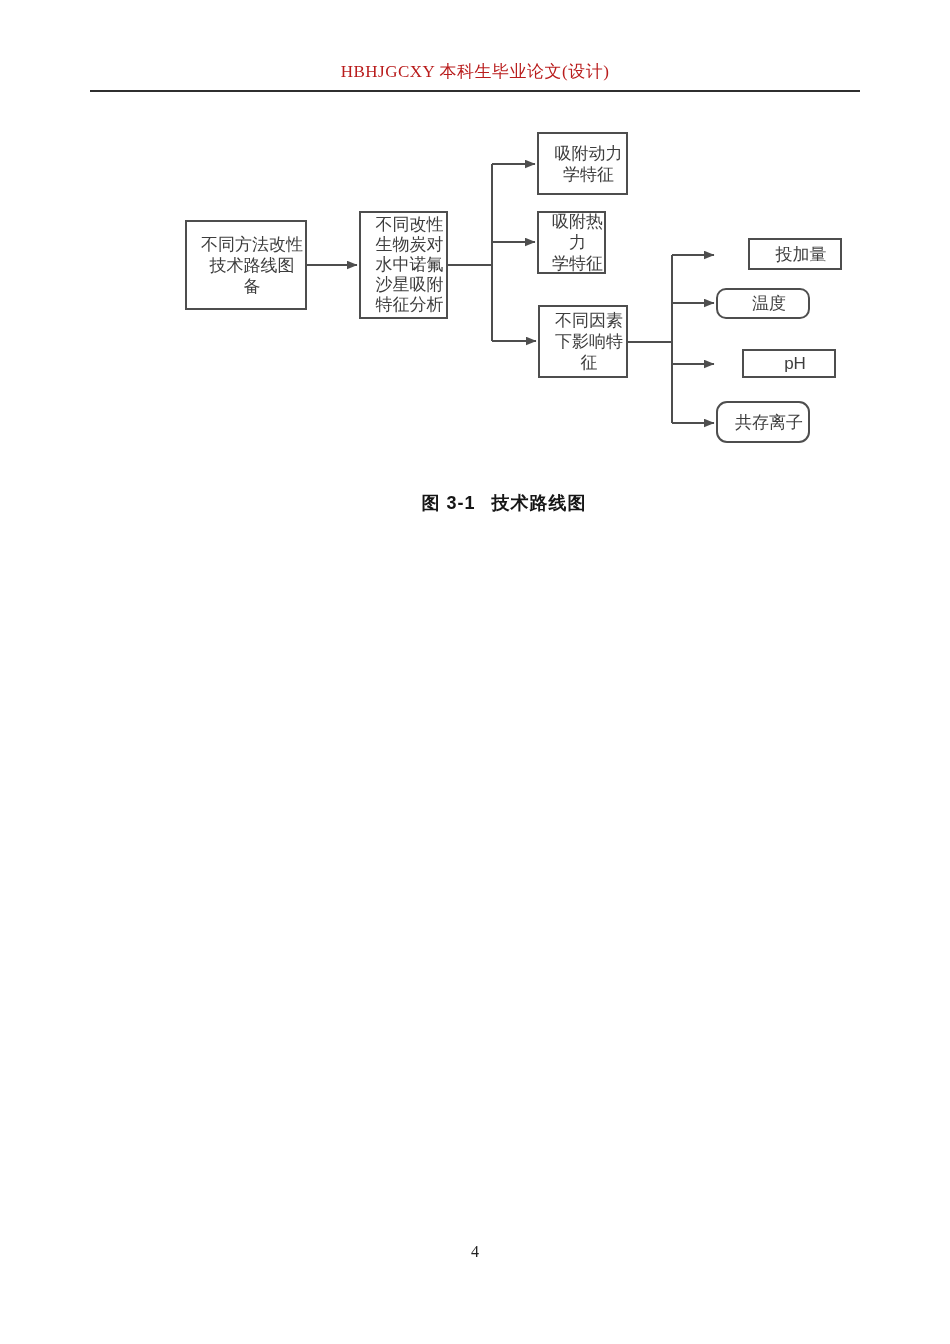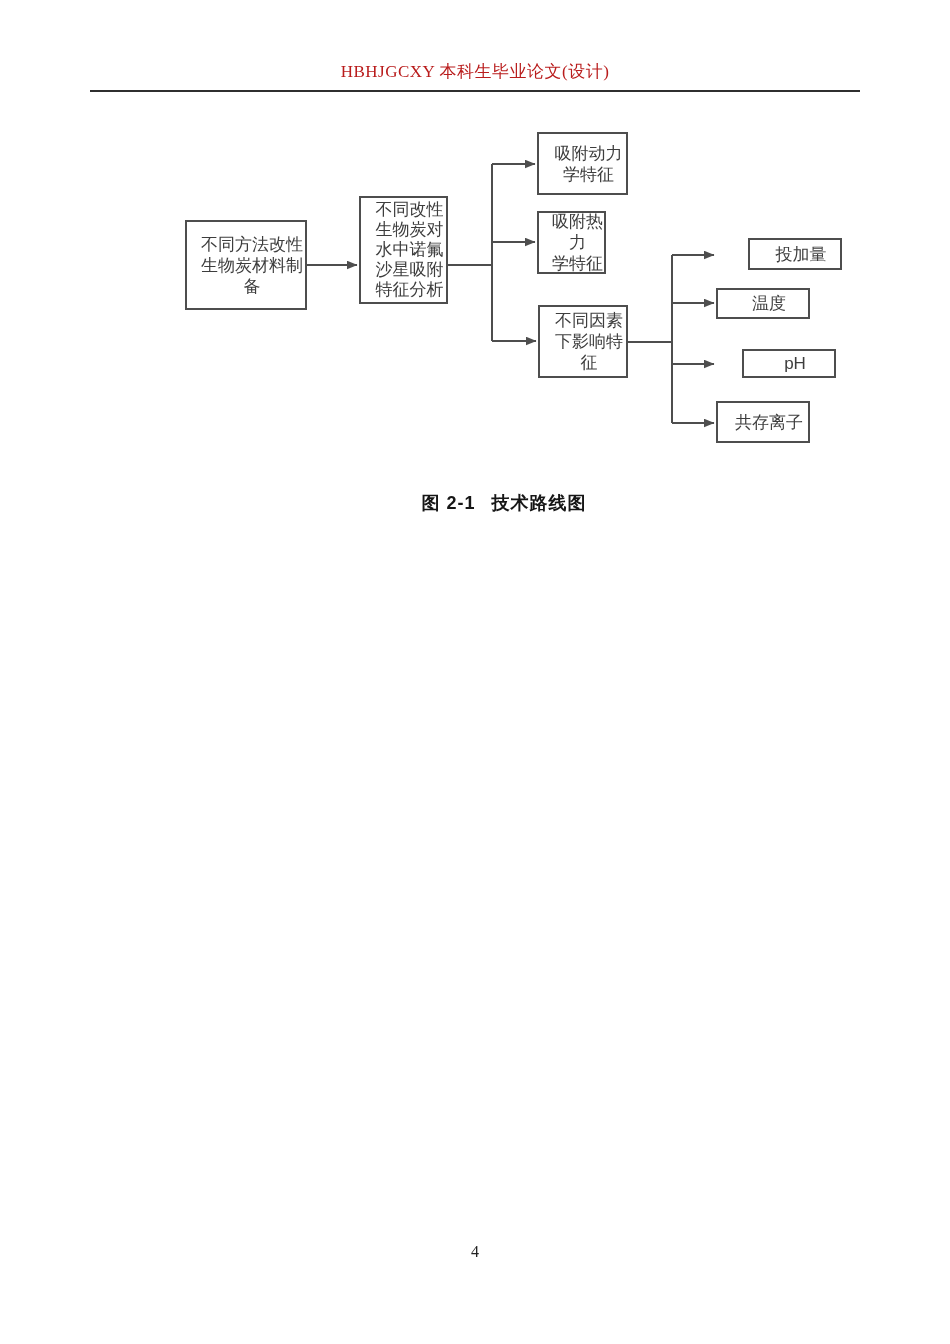--- a/index.html
+++ b/index.html
@@ -116,48 +116,48 @@
         <line x1="628" y1="342" x2="672" y2="342"></line>
         <line x1="672" y1="255" x2="672" y2="423"></line>
         <line x1="672" y1="255" x2="714" y2="255" marker-end="url(#ah)"></line>
         <line x1="672" y1="303" x2="714" y2="303" marker-end="url(#ah)"></line>
         <line x1="672" y1="364" x2="714" y2="364" marker-end="url(#ah)"></line>
         <line x1="672" y1="423" x2="714" y2="423" marker-end="url(#ah)"></line>
       </g>
     </svg>
 
     <div class="node" style="left:185px; top:220px; width:122px; height:90px;">不同方法改性
-生物炭材料制
+技术路线图
 备</div>
 
-    <div class="node small" style="left:359px; top:196px; width:89px; height:108px;">不同改性
+    <div class="node small" style="left:359px; top:211px; width:89px; height:108px;">不同改性
 生物炭对
 水中诺氟
 沙星吸附
 特征分析</div>
 
     <div class="node" style="left:537px; top:132px; width:91px; height:63px;">吸附动力
 学特征</div>
 
     <div class="node" style="left:537px; top:211px; width:69px; height:63px;">吸附热力
 学特征</div>
 
     <div class="node" style="left:538px; top:305px; width:90px; height:73px;font-family:Liberation Serif, serif;">不同因素
 下影响特
 征</div>
 
     <div class="node" style="left:716px; top:238px; width:94px; height:32px;margin-left:32px;">投加量</div>
 
-    <div class="node" style="left:716px; top:288px; width:94px; height:31px;">温度</div>
+    <div class="node" style="left:716px; top:288px; width:94px; height:31px;border-radius:10px;">温度</div>
 
     <div class="node" style="left:716px; top:349px; width:94px; height:29px;margin-left:26px;">pH</div>
 
-    <div class="node" style="left:716px; top:401px; width:94px; height:42px;">共存离子</div>
+    <div class="node" style="left:716px; top:401px; width:94px; height:42px;border-radius:11px;">共存离子</div>
 
   </div>
 
   <div class="figure-caption">
-    <span>图 2-1</span><span class="caption-title">技术路线图</span>
+    <span>图 3-1</span><span class="caption-title">技术路线图</span>
   </div>
 
   <div class="page-number">4</div>
 
 </div>
 
 </body></html>

